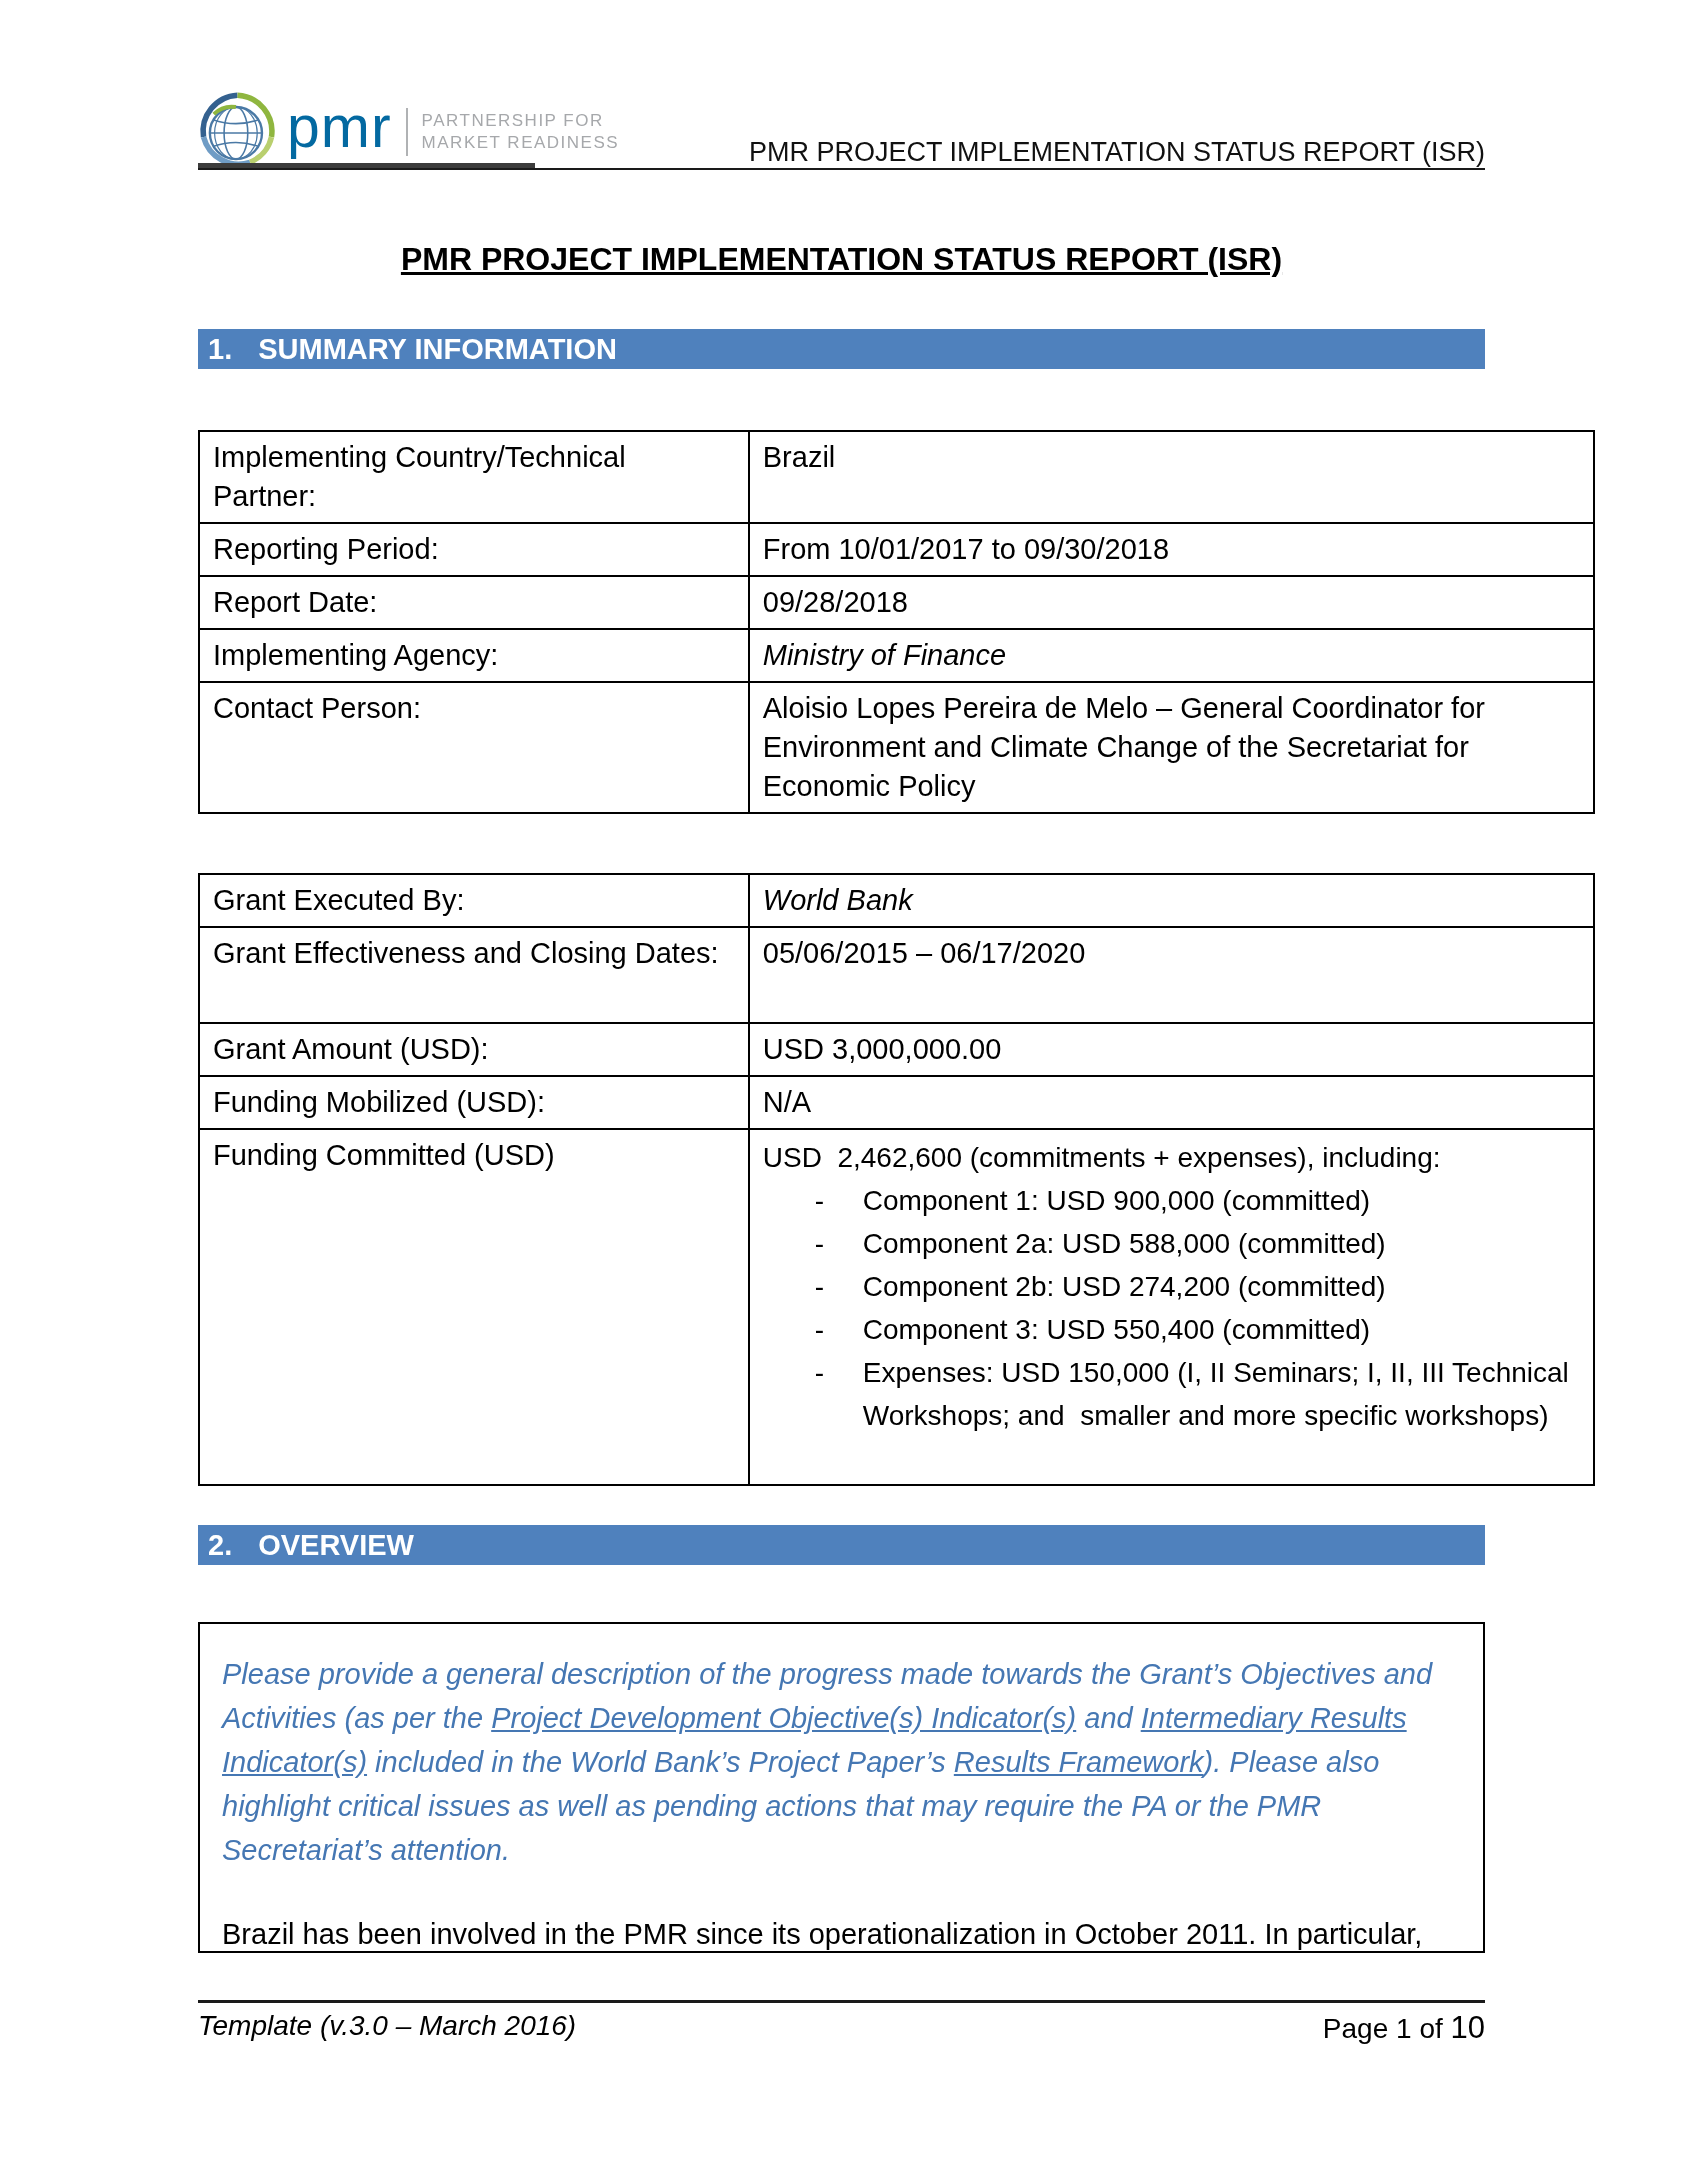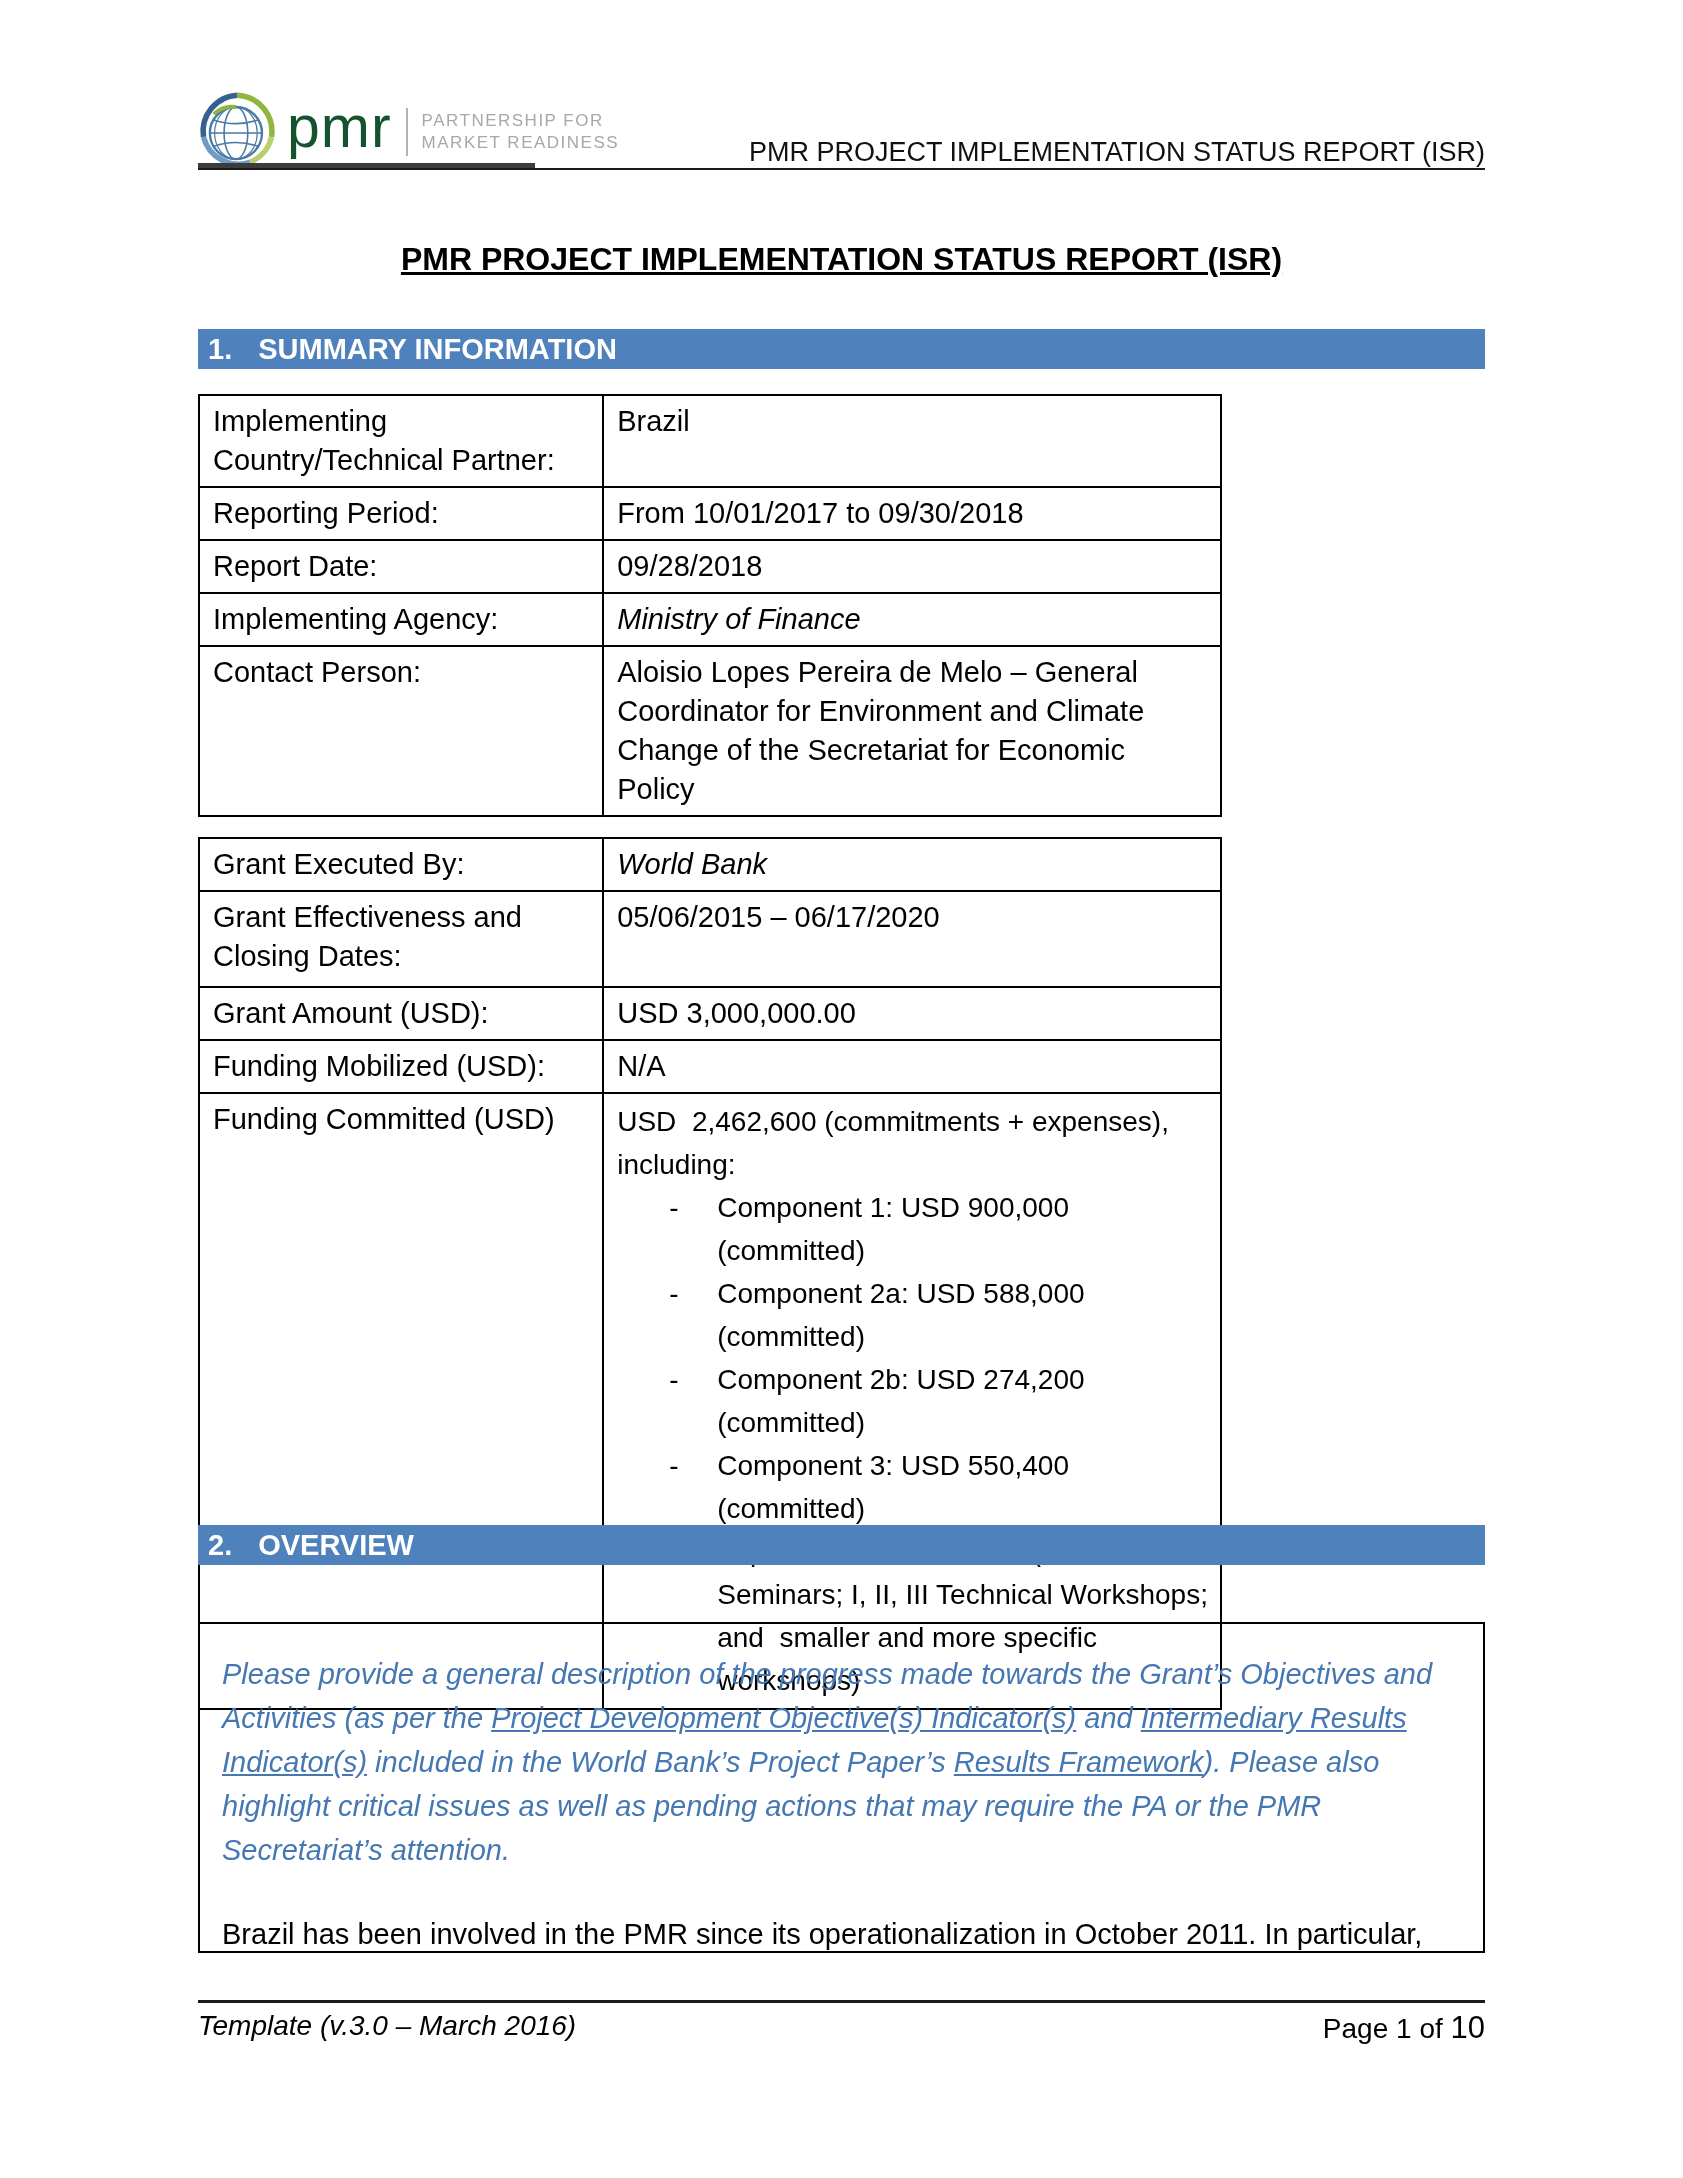--- a/index.html
+++ b/index.html
@@ -7,39 +7,39 @@
     position:relative;
     width:1683px;height:2178px;
     background:#ffffff;
     font-family:"Liberation Sans", sans-serif;
     color:#000;
     overflow:hidden;
   }
   
   .logo{position:absolute;top:95px;left:198px;height:73px;display:flex;align-items:center;gap:10px;}
   .logo-globe{flex:0 0 auto;}
-  .logo-pmr{font-size:59px;color:#14532d;letter-spacing:1px;line-height:1;transform:translateY(-4px);}
+  .logo-pmr{font-size:59px;color:#0369a1;letter-spacing:1px;line-height:1;transform:translateY(-4px);}
   .logo-sep{width:2px;height:48px;background:#b0b2b4;margin:0 4px;}
   .logo-tag{display:flex;flex-direction:column;justify-content:center;}
   .logo-tag span{font-size:17px;color:#a6a8ab;letter-spacing:1.5px;line-height:1.25;}
   .logo-underline{position:absolute;top:163px;left:198px;width:337px;height:5px;background:#3c3c3c;}
   .hdr-title{position:absolute;top:137px;left:198px;width:1287px;text-align:right;font-size:27px;color:#111;}
   .hdr-rule{position:absolute;top:168px;left:198px;width:1287px;height:2px;background:#1a1a1a;}
   
   .doc-title{position:absolute;top:241px;left:198px;width:1287px;margin:0;text-align:center;
     font-size:32px;font-weight:bold;text-decoration:underline;color:#000;}
   
   .section-bar{position:absolute;left:198px;width:1287px;height:40px;background:#4f81bd;
     color:#ffffff;font-weight:bold;font-size:29px;display:flex;align-items:center;box-sizing:border-box;padding-left:10px;}
   .section-bar .num{margin-right:26px;}
   .bar1{top:329px;}
   .bar2{top:1525px;}
   
-  table.info-table{position:absolute;left:198px;width:1024px;border-collapse:collapse;table-layout:fixed;
-    font-size:29px;line-height:39px;}
+  table.info-table{position:absolute;left:198px;width:1397px;border-collapse:collapse;table-layout:fixed;
+    font-size:29px;line-height:39px;margin-top:36px;}
   .t1{top:394px;}
   .t2{top:837px;}
   table.info-table td{border:2px solid #000;vertical-align:top;padding:6px 12px 6px 13px;}
   td.lbl{width:39%;}
   td.val{width:61%;}
   .italic{font-style:italic;}
   .fc-cell{font-size:28px;line-height:43px;padding-top:8px;}
   .fc-intro{white-space:pre-wrap;}
   .fc-item{display:flex;}
   .fc-dash{flex:0 0 48px;margin-left:52px;}

